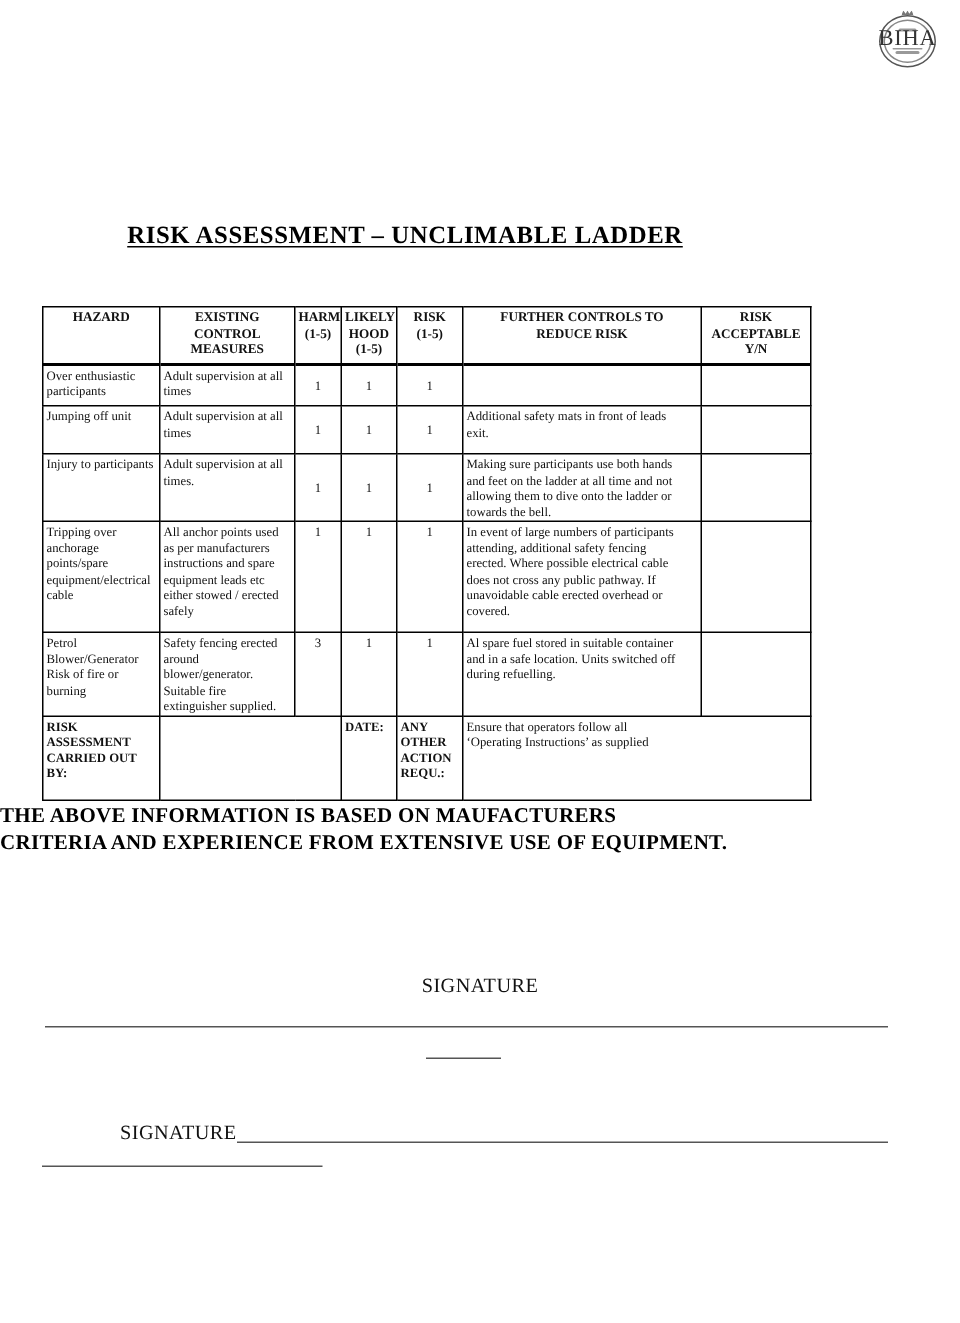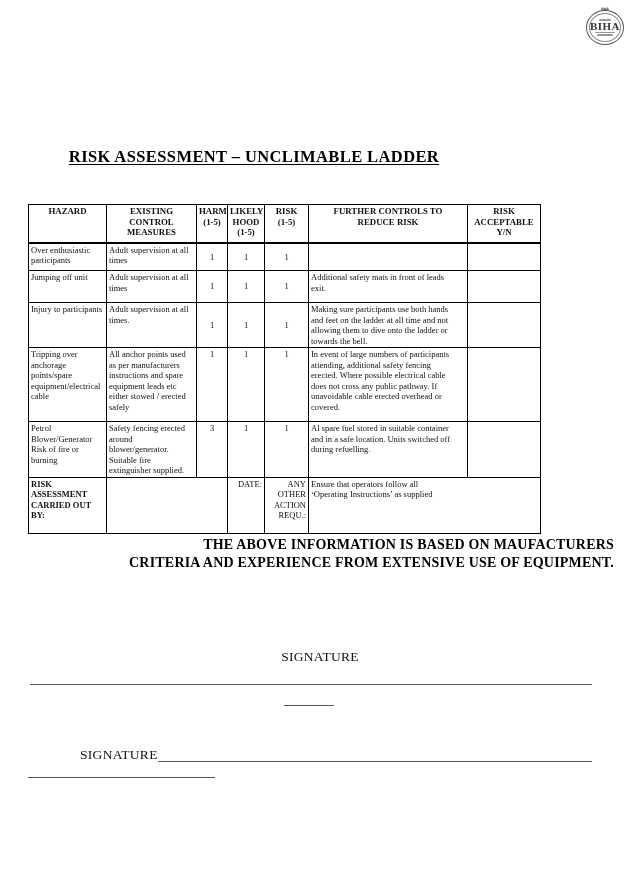--- a/index.html
+++ b/index.html
@@ -17,25 +17,25 @@
     border:1px solid #555; border-radius:50%;
     display:flex; align-items:center; justify-content:center;
   }
   .logo .ring-inner {
     width:30px; height:27px; border:1px solid #888; border-radius:50%;
     display:flex; flex-direction:column; align-items:center; justify-content:center; gap:1px;
   }
   .logo .micro { width:16px; height:1.5px; background:#999; border-radius:1px; }
   .logo .micro.w2 { width:20px; }
   .logo .micro.w3 { width:12px; }
-  .logo .biha { font-size:11px; font-weight:bold; letter-spacing:.5px; color:#333; line-height:9px; }
+  .logo .biha { font-size:15px; font-weight:normal; letter-spacing:.5px; color:#333; line-height:9px; }
 
   
   .title {
-    position:absolute; top:147px; left:0; width:508px; text-align:center;
+    position:absolute; top:147px; left:16px; width:508px; text-align:center;
     font-size:16.5px; font-weight:bold; letter-spacing:.4px;
     text-decoration:underline; text-underline-offset:2px; color:#000;
   }
 
   
   table.risk {
     position:absolute; top:204px; left:28px; width:512px;
     border-collapse:collapse; table-layout:fixed;
     font-size:8.5px; line-height:10.5px; color:#111;
   }
@@ -45,25 +45,25 @@
   }
   table.risk thead th {
     text-align:center; font-weight:bold; font-size:8.8px; line-height:10.5px;
     border-bottom:2px solid #000;
     margin-left:48px;
   }
   td.num { text-align:center; }
   tr.r-mid td.num { vertical-align:middle; }
   tr.r-top td.num { vertical-align:top; }
   td.lbl { font-weight:bold; }
-  td.ctr { text-align:right; font-weight:normal;margin-left:44px; }
+  td.ctr { text-align:left; font-weight:bold;margin-left:44px; }
 
   
   .statement {
-    position:absolute; top:536px; left:0; width:614px; text-align:right;
+    position:absolute; top:536px; left:0; width:614px; text-align:left;
     font-size:14px; font-weight:bold; line-height:18px; letter-spacing:.2px;
     white-space:pre-line; color:#000;
   }
 
   
   .sig1-label { position:absolute; top:649px; left:0; width:640px; text-align:center;
     font-size:13.5px; letter-spacing:.3px; }
   .hline { position:absolute; height:0; border-top:1px solid #555; }
   .sig1-line  { top:684px; left:30px;  width:562px; }
   .sig1-line2 { top:705px; left:284px; width:50px;  }

